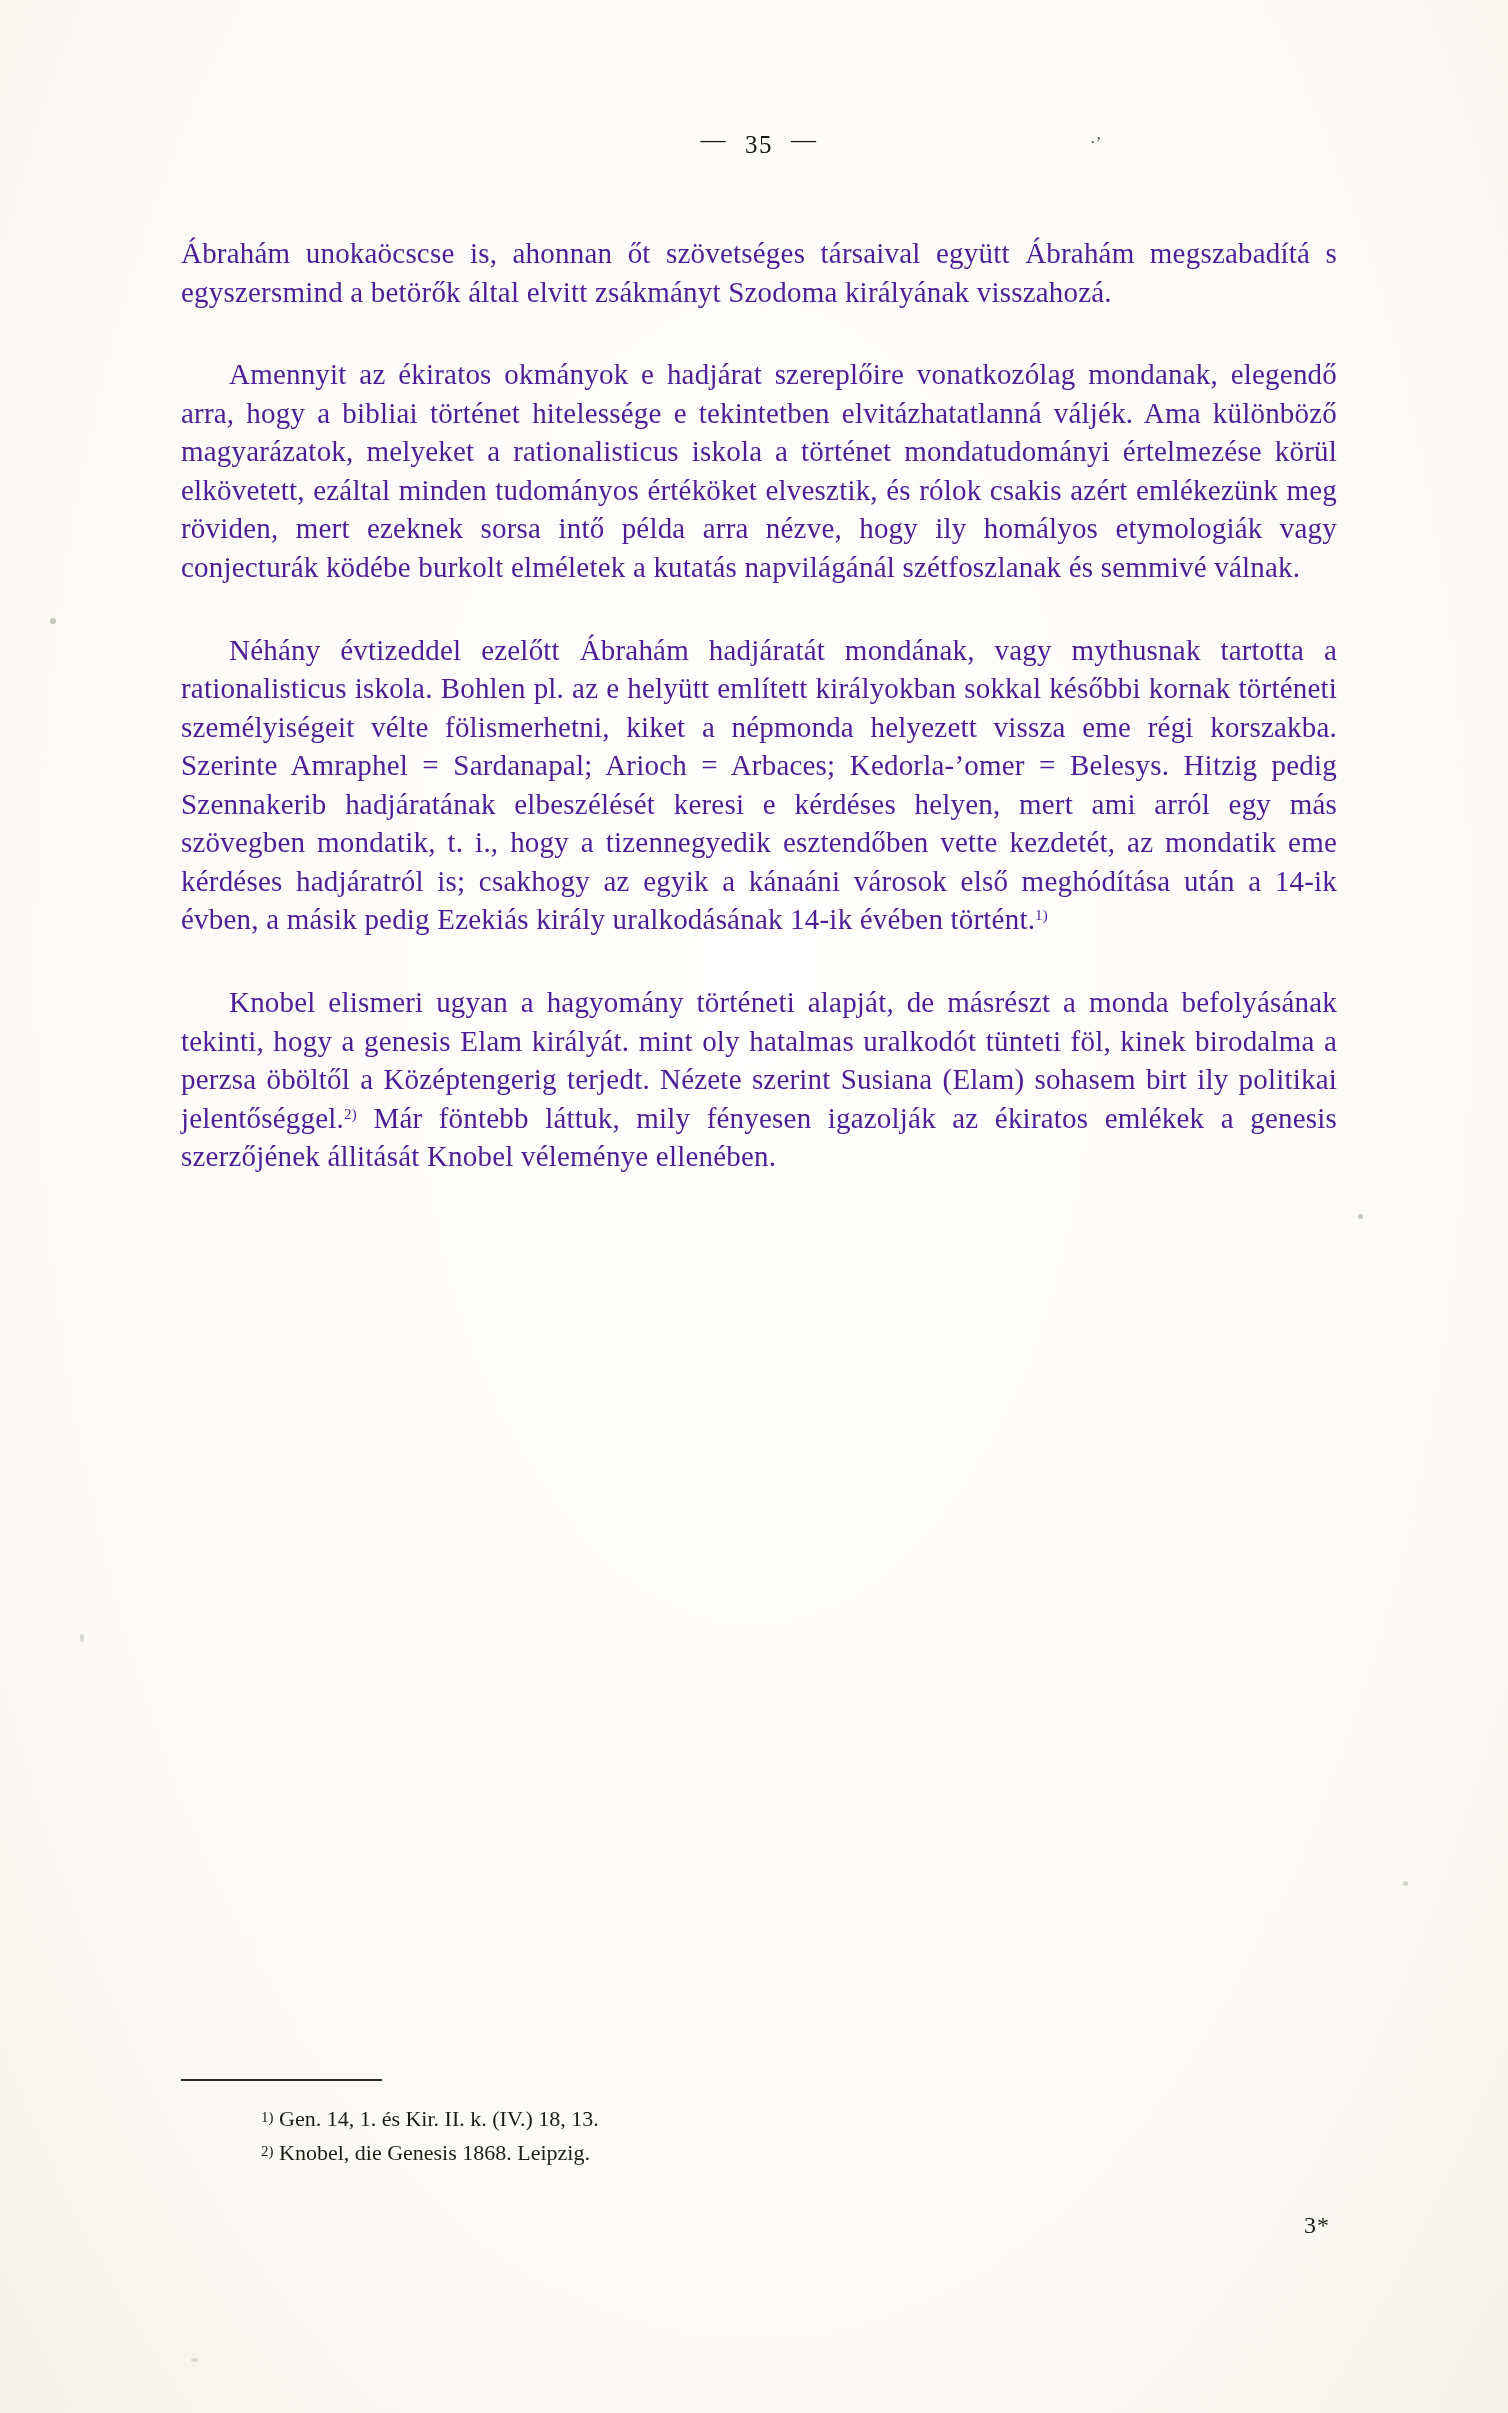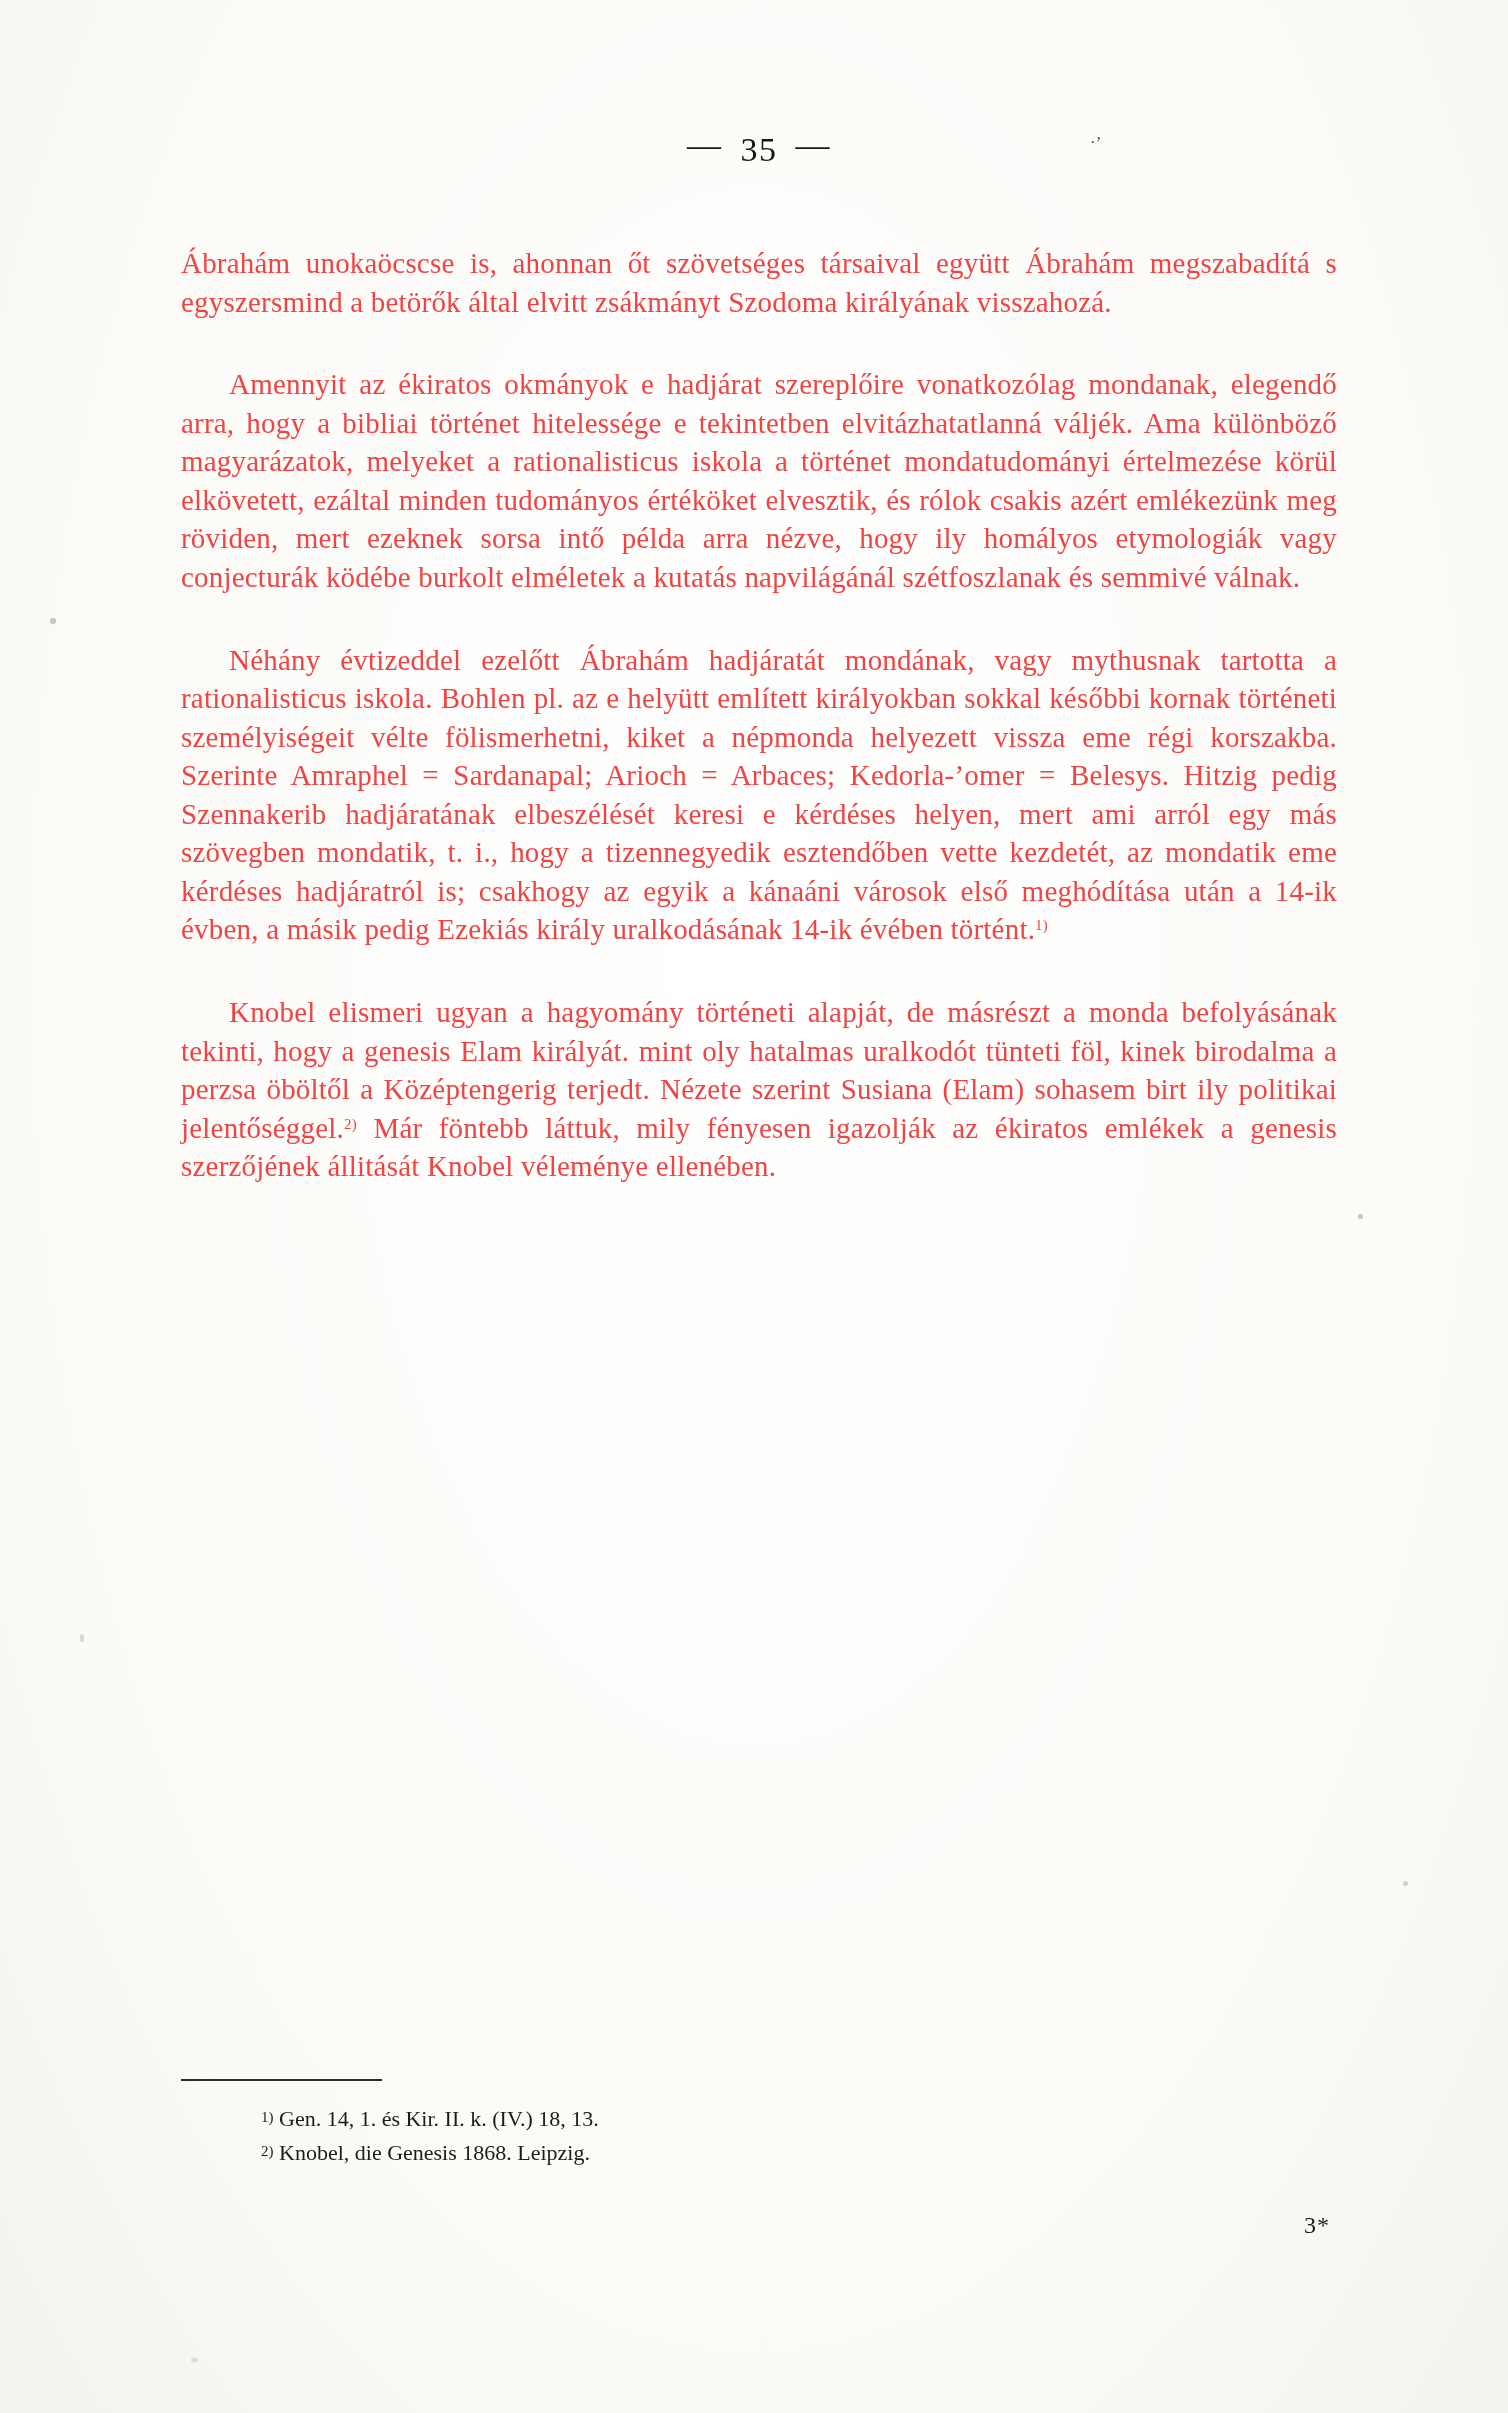--- a/index.html
+++ b/index.html
@@ -30,36 +30,36 @@
     pointer-events: none;
   }
   .content {
     position: absolute;
     left: 181px;
     top: 126px;
     width: 1156px;
   }
   .folio {
     text-align: center;
-    font-size: 34px;
+    font-size: 25px;
     letter-spacing: 1.5px;
     margin-bottom: 75px;
     color: #15150f;
   }
   .folio .dash {
     display: inline-block;
     margin: 0 18px;
     vertical-align: 5px;
   }
   .body-text {
     font-size: 29px;
     line-height: 1.33;
     text-align: justify;
     text-justify: inter-word;
-    color: #ef4444;
+    color: #4c1d95;
     letter-spacing: 0.2px;
   }
   .body-text p {
     margin: 0;
     text-indent: 0;
   }
   .body-text p.indent {
     text-indent: 48px;
     margin-top: 44px;
   }

